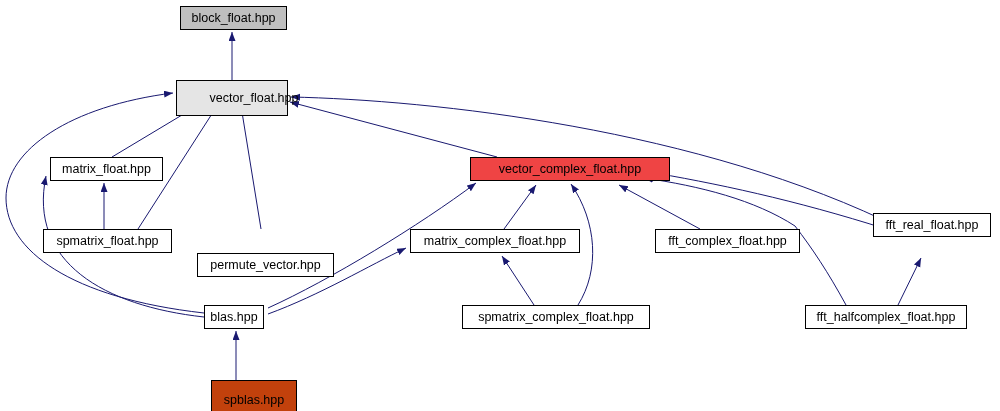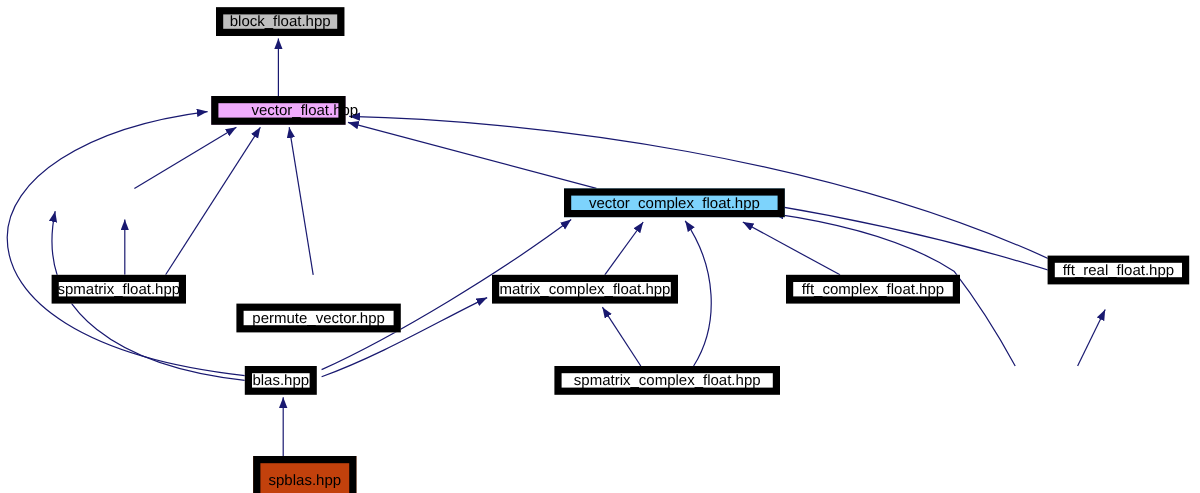--- a/index.html
+++ b/index.html
@@ -18,21 +18,21 @@
   .edges {
     position: absolute;
     left: 0;
     top: 0;
     width: 1000px;
     height: 411px;
   }
   .node {
     position: absolute;
     box-sizing: border-box;
-    border: 6px solid #4d7c0f;
+    border: 1px solid #4d7c0f;
     background: #ffffff;
     color: #000000;
     font-size: 12.5px;
     display: flex;
     align-items: center;
     justify-content: center;
     white-space: nowrap;
     cursor: pointer;
     z-index: 2;
   }
@@ -65,23 +65,25 @@
       <path d="M504,229 L536,185" fill="none" stroke="#191970" stroke-width="1" marker-end="url(#arrowhead)"></path>
       <path d="M534,305 L502,256" fill="none" stroke="#191970" stroke-width="1" marker-end="url(#arrowhead)"></path>
       <path d="M578,305 C600,270 597,222 571,184" fill="none" stroke="#191970" stroke-width="1" marker-end="url(#arrowhead)"></path>
       <path d="M700,229 L619,185" fill="none" stroke="#191970" stroke-width="1" marker-end="url(#arrowhead)"></path>
       <path d="M902,229 C700,128 430,100 291,97" fill="none" stroke="#191970" stroke-width="1" marker-end="url(#arrowhead)"></path>
       <path d="M886,229 C795,200 715,183 643,171" fill="none" stroke="#191970" stroke-width="1" marker-end="url(#arrowhead)"></path>
       <path d="M846,305 C828,272 812,248 795,226 C755,200 700,186 644,178" fill="none" stroke="#191970" stroke-width="1" marker-end="url(#arrowhead)"></path>
       <path d="M898,305 L921,258" fill="none" stroke="#191970" stroke-width="1" marker-end="url(#arrowhead)"></path>
     </svg>
 <div class="node highlight" style="left: 180px; top: 6px; width: 107px; height: 24px; border-color: rgb(0, 0, 0); background: rgb(191, 191, 191);">block_float.hpp</div>
-    <div class="node" style="left: 176px; top: 80px; width: 112px; height: 24px; border-color: rgb(0, 0, 0); background: #f0abfc; padding-left: 44px;">vector_float.hpp</div>
-    <div class="node" style="left: 470px; top: 157px; width: 184px; height: 24px; border-color: rgb(0, 0, 0); background: #7dd3fc;">vector_complex_float.hpp</div>
-    <div class="node" style="left: 43px; top: 229px; width: 112px; height: 24px; border-color: rgb(0, 0, 0); background: rgb(255, 255, 255);">spmatrix_float.hpp</div>
+    <div class="node" style="left: 176px; top: 80px; width: 112px; height: 36px; border-color: rgb(0, 0, 0); background: #e5e5e5; padding-left: 44px;">vector_float.hpp</div>
+    <div class="node" style="left: 50px; top: 157px; width: 113px; height: 24px; border-color: rgb(0, 0, 0); background: rgb(255, 255, 255);">matrix_float.hpp</div>
+    <div class="node" style="left: 470px; top: 157px; width: 200px; height: 24px; border-color: rgb(0, 0, 0); background: #ef4444;">vector_complex_float.hpp</div>
+    <div class="node" style="left: 43px; top: 229px; width: 129px; height: 24px; border-color: rgb(0, 0, 0); background: rgb(255, 255, 255);">spmatrix_float.hpp</div>
     <div class="node" style="left: 197px; top: 229px; width: 137px; height: 24px; border-color: rgb(0, 0, 0); background: rgb(255, 255, 255); margin-top: 24px;">permute_vector.hpp</div>
-    <div class="node" style="left: 410px; top: 229px; width: 155px; height: 24px; border-color: rgb(0, 0, 0); background: rgb(255, 255, 255);">matrix_complex_float.hpp</div>
+    <div class="node" style="left: 410px; top: 229px; width: 170px; height: 24px; border-color: rgb(0, 0, 0); background: rgb(255, 255, 255);">matrix_complex_float.hpp</div>
     <div class="node" style="left: 655px; top: 229px; width: 145px; height: 24px; border-color: rgb(0, 0, 0); background: rgb(255, 255, 255);">fft_complex_float.hpp</div>
     <div class="node" style="left: 873px; top: 213px; width: 118px; height: 24px; border-color: rgb(0, 0, 0); background: rgb(255, 255, 255);">fft_real_float.hpp</div>
     <div class="node" style="left: 204px; top: 305px; width: 60px; height: 24px; border-color: rgb(0, 0, 0); background: rgb(255, 255, 255);">blas.hpp</div>
     <div class="node" style="left: 462px; top: 305px; width: 188px; height: 24px; border-color: rgb(0, 0, 0); background: rgb(255, 255, 255);">spmatrix_complex_float.hpp</div>
+    <div class="node" style="left: 805px; top: 305px; width: 162px; height: 24px; border-color: rgb(0, 0, 0); background: rgb(255, 255, 255);">fft_halfcomplex_float.hpp</div>
     <div class="node" style="left: 193px; top: 380px; width: 86px; height: 40px; border-color: rgb(0, 0, 0); background: #c2410c; margin-left: 18px;">spblas.hpp</div>
   </div>
 
 </body></html>

